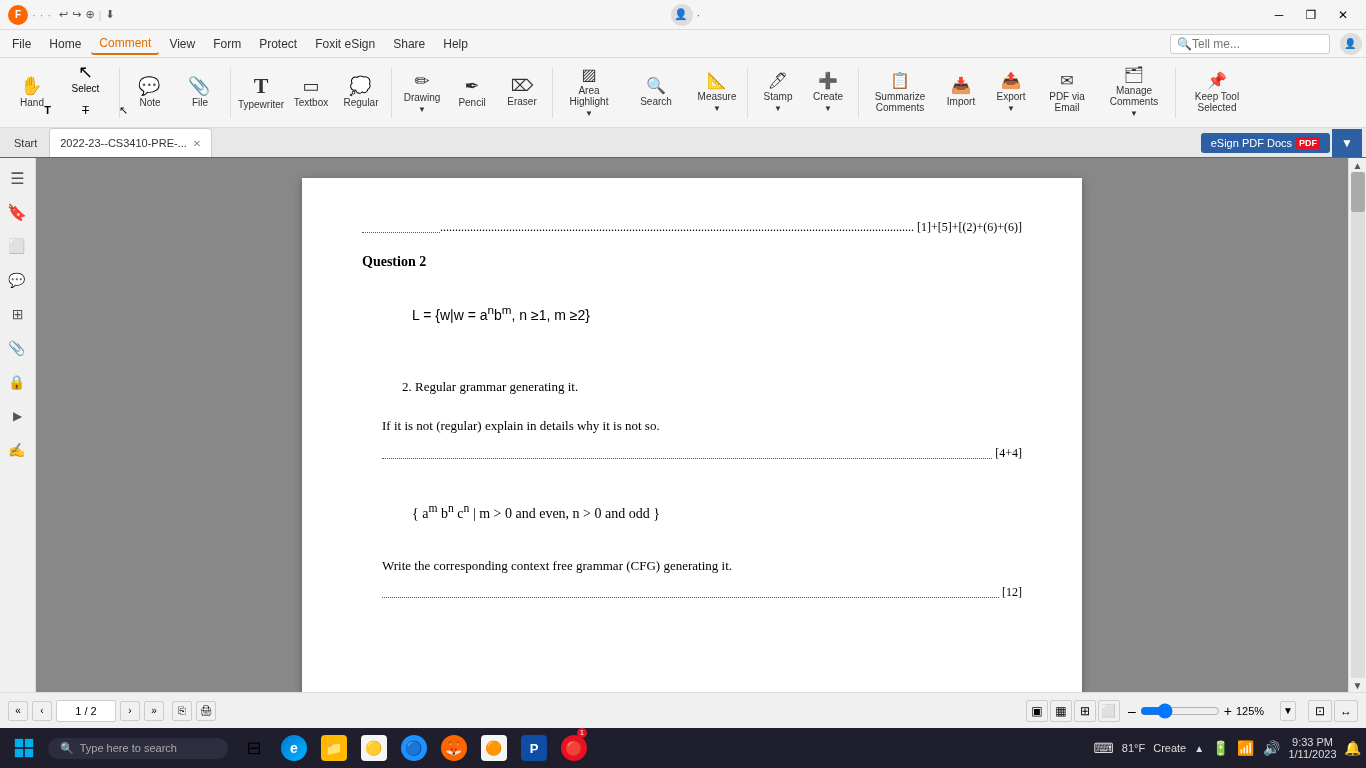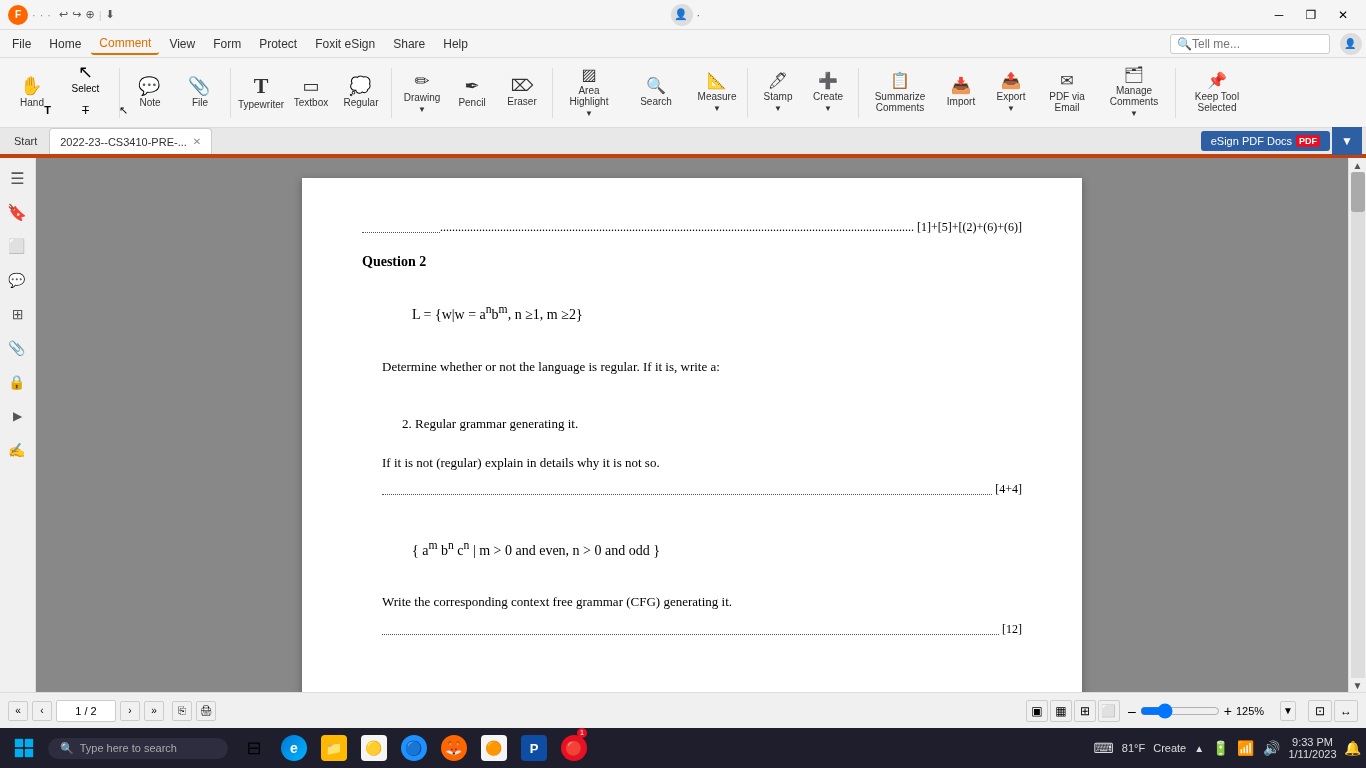--- a/index.html
+++ b/index.html
@@ -69,21 +69,21 @@
     .tool-btn.wide { width: 60px; }
     .tool-btn.very-wide { width: 70px; }
     .tool-sub-btn { display: flex; flex-direction: column; align-items: center; justify-content: center; width: 36px; height: 28px; cursor: pointer; font-size: 9px; border-radius: 3px; }
 
     
     #tabbar {
       height: 30px;
       background: #e8e8e8;
       display: flex;
       align-items: stretch;
-      border-bottom: 4px solid #c2410c;
+      border-bottom: 1px solid #c2410c;
       padding: 0 4px;
       gap: 2px;
       justify-content: flex-end;
     }
     .tab {
       display: flex;
       align-items: center;
       padding: 0 10px;
       font-size: 11px;
       cursor: pointer;
@@ -425,26 +425,25 @@
           <span style="font-size:12px;white-space:nowrap;">.............................................................................................................................................................. [1]+[5]+[(2)+(6)+(6)]</span>
         </div>
 
         
         <div class="question-header">Question 2</div>
 
         
         <div style="margin-left:20px;">
           <br>
           <div style="margin-left:30px;margin-bottom:12px;">
-            <span style="font-family:Liberation Serif, serif;font-size:14px;">L = {w|w = a<sup>n</sup>b<sup>m</sup>, n ≥1, m ≥2}</span>
+            <span style="font-family:Liberation Sans, sans-serif;font-size:14px;">L = {w|w = a<sup>n</sup>b<sup>m</sup>, n ≥1, m ≥2}</span>
           </div>
           <br>
-          <p>Determine whether or not the language is regular. If it is, write a:</p>
           <br>
-          <p style="margin-left:20px;margin-top:18px;">2.  Regular grammar generating it.</p>
+          <p style="margin-left:20px;">2.  Regular grammar generating it.</p>
           <br>
           <p>If it is not (regular) explain in details why it is not so.</p>
           <div style="display:flex;align-items:flex-end;margin-top:8px;">
             <div style="flex:1;border-bottom:1px dotted #555;margin-bottom:3px;"></div>
             <span style="font-size:12px;white-space:nowrap;">&nbsp;[4+4]</span>
           </div>
         </div>
 
         <br>
 

